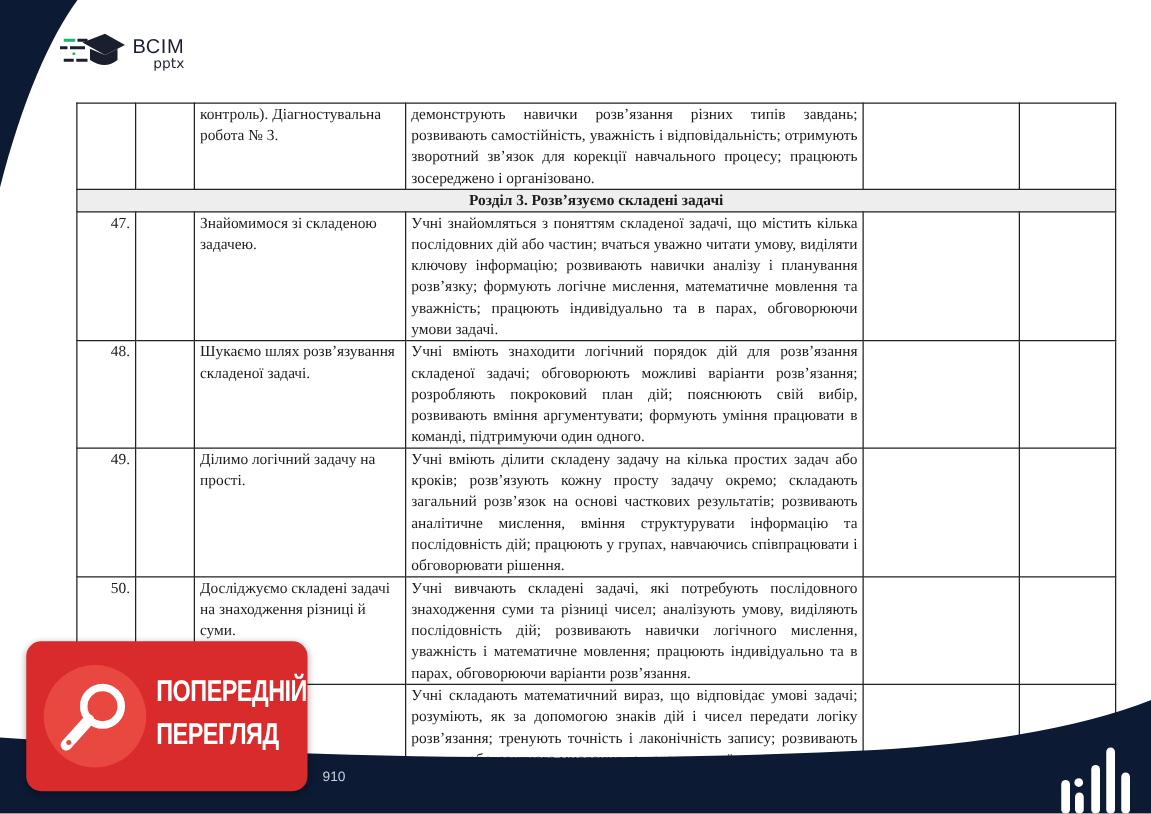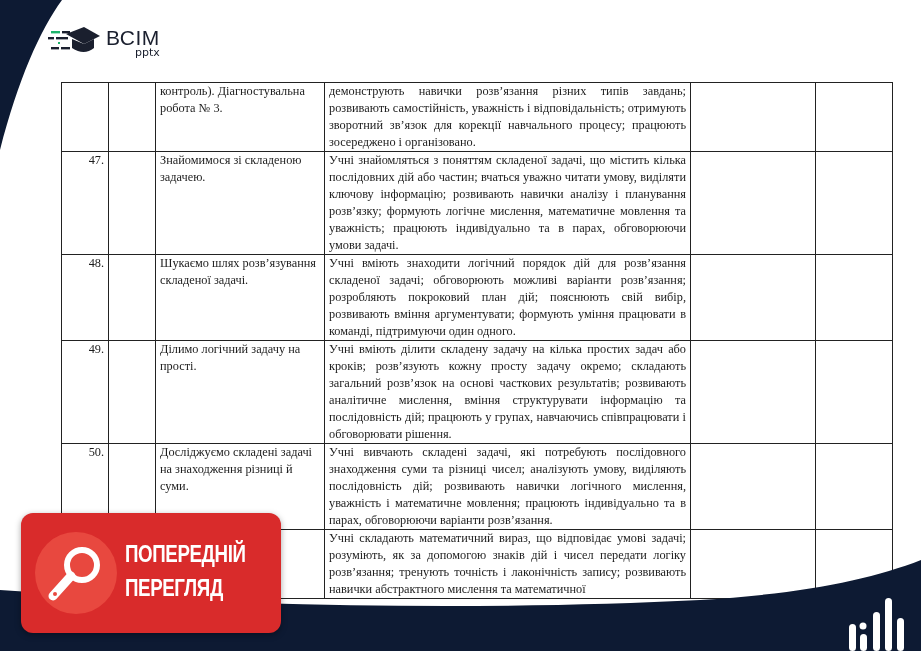--- a/index.html
+++ b/index.html
@@ -1,30 +1,30 @@
 <!DOCTYPE html>
 <html><head>
 <meta charset="utf-8">
 <style>
   html, body { margin:0; padding:0; }
   body { width:921px; height:651px; position:relative; overflow:hidden; background:#ffffff; font-family:"Liberation Serif", serif; }
   .corner-tl { position:absolute; left:0; top:0; width:0; height:0; }
   .corner-tl svg, .bottom-wave svg { display:block; }
   .logo { position:absolute; left:48px; top:24px; display:flex; align-items:center; }
   .logo-text { margin-left:6px; line-height:1; }
-  .logo-title { font-family:"Liberation Sans", sans-serif; font-size:21px; color:#1a1f2e; letter-spacing:0.5px; }
+  .logo-title { font-family:"Liberation Sans", sans-serif; font-size:16px; color:#1a1f2e; letter-spacing:0.5px; }
   .logo-sub { font-family:"DejaVu Sans", sans-serif; font-size:11px; color:#1a1f2e; margin-top:-1px;text-align:right; }
   table.plan { position:absolute; left:61px; top:62px; border-collapse:collapse; table-layout:fixed; width:831px;margin-top:20px; }
   table.plan td { border:1.3px solid #222; vertical-align:top; font-size:12.3px; line-height:17px; color:#1c1c1c; padding:0 4px; }
   td.num { text-align:right; }
   td.desc { text-align:justify; }
   tr.section td { background:#eeeeee; text-align:center; font-weight:bold; height:17px; }
   .bottom-wave { position:absolute; left:0; top:560px; width:921px; height:91px; }
   .page-num { position:absolute; left:258px; top:616px; font-family:"Liberation Sans", sans-serif; font-size:11px; color:#c9d1dc; }
-  .badge { position:absolute; left:21px; top:513px; width:260px; height:120px; background:#d92b2b; border-radius:12px; box-shadow:0 2px 6px rgba(0,0,0,0.35); display:flex; align-items:center; }
+  .badge { position:absolute; left:21px; top:513px; width:225px; height:120px; background:#d92b2b; border-radius:12px; box-shadow:0 2px 6px rgba(0,0,0,0.35); display:flex; align-items:center; }
   .badge-circle { position:absolute; left:14px; top:19px; width:82px; height:82px; border-radius:50%; background:#e8483f; }
   .badge-text { position:absolute; left:104px; top:24px; font-family:"Liberation Sans", sans-serif; font-weight:bold; color:#ffffff; font-size:24px; line-height:34px; letter-spacing:-0.5px; transform:scaleX(0.78); transform-origin:left top; white-space:nowrap; }
   .deco-bars { position:absolute; right:0; top:590px; }
 </style>
 </head>
 <body>
 
 <div class="corner-tl">
   <svg width="120" height="160" viewBox="0 0 120 160">
     <path d="M0,0 L62,0 C40,30 18,80 0,150 Z" fill="#0d1a33"></path>
@@ -61,20 +61,23 @@
       <col style="width:77px">
   </colgroup>
   <tbody>
     <tr style="height:66px">
       <td class="num"></td>
       <td></td>
       <td>контроль). Діагностувальна робота № 3.</td>
       <td class="desc">демонструють навички розв’язання різних типів завдань; розвивають самостійність, уважність і відповідальність; отримують зворотний зв’язок для корекції навчального процесу; працюють зосереджено і організовано.</td>
       <td></td>
       <td></td>
+    </tr>
+    <tr class="section">
+      <td colspan="6">Розділ 3. Розв’язуємо складені задачі</td>
     </tr>
     <tr style="height:101px">
       <td class="num">47.</td>
       <td></td>
       <td>Знайомимося зі складеною задачею.</td>
       <td class="desc">Учні знайомляться з поняттям складеної задачі, що містить кілька послідовних дій або частин; вчаться уважно читати умову, виділяти ключову інформацію; розвивають навички аналізу і планування розв’язку; формують логічне мислення, математичне мовлення та уважність; працюють індивідуально та в парах, обговорюючи умови задачі.</td>
       <td></td>
       <td></td>
     </tr>
     <tr style="height:85px">

